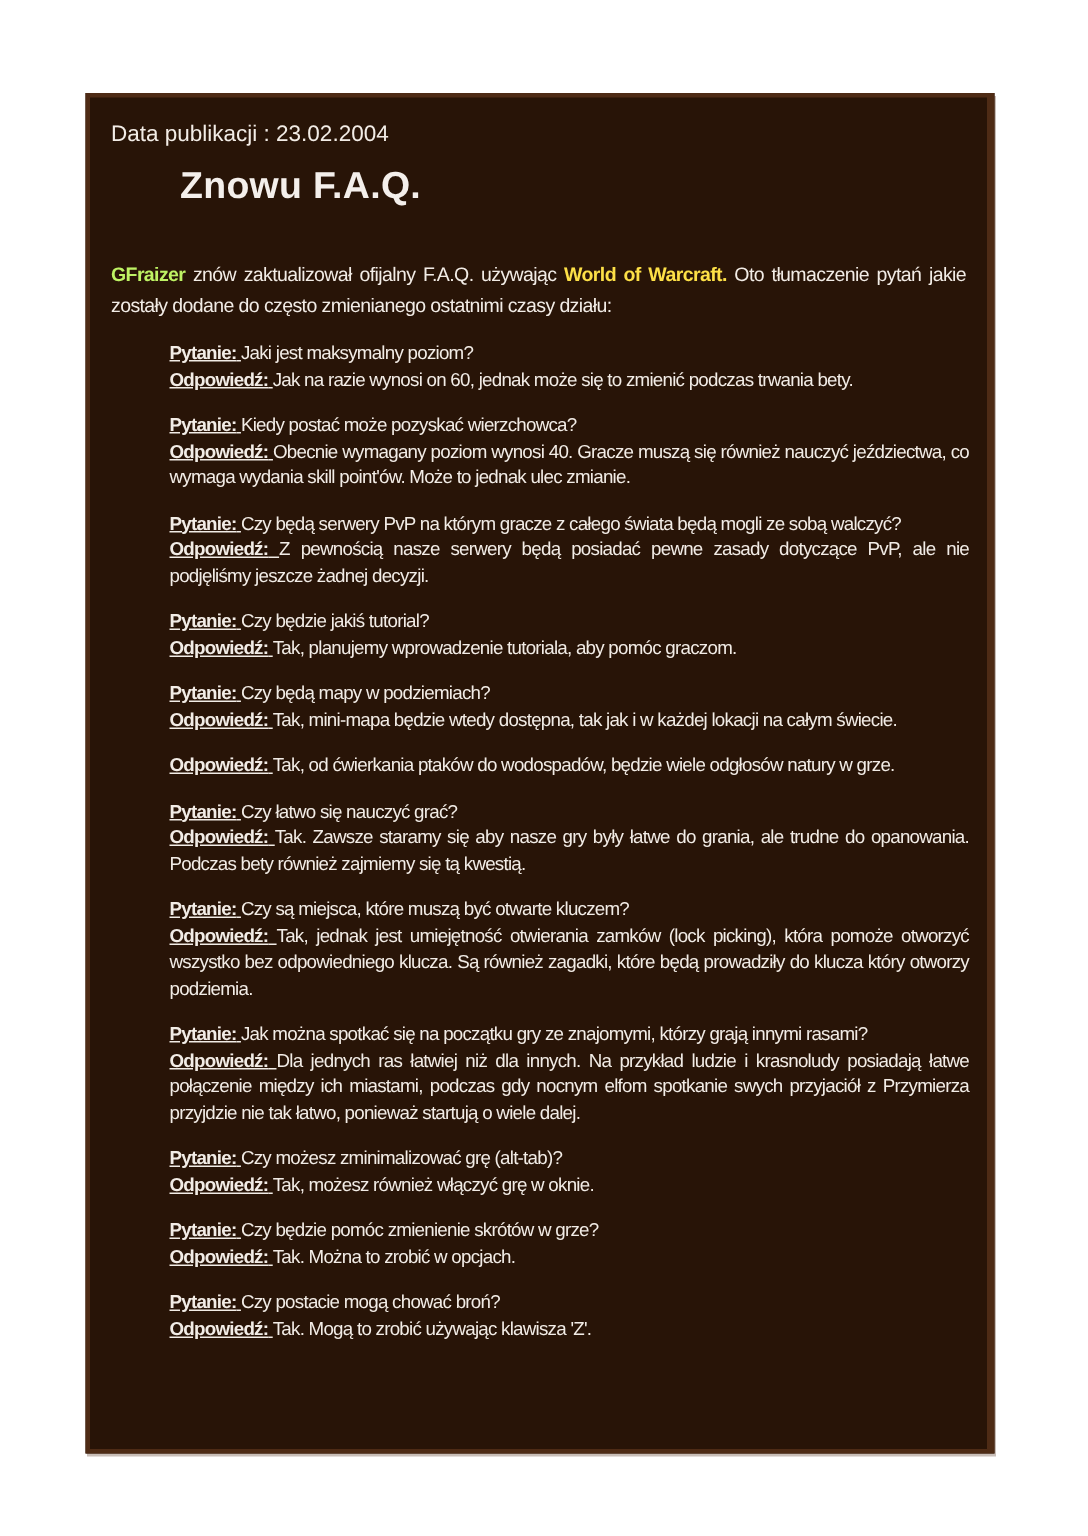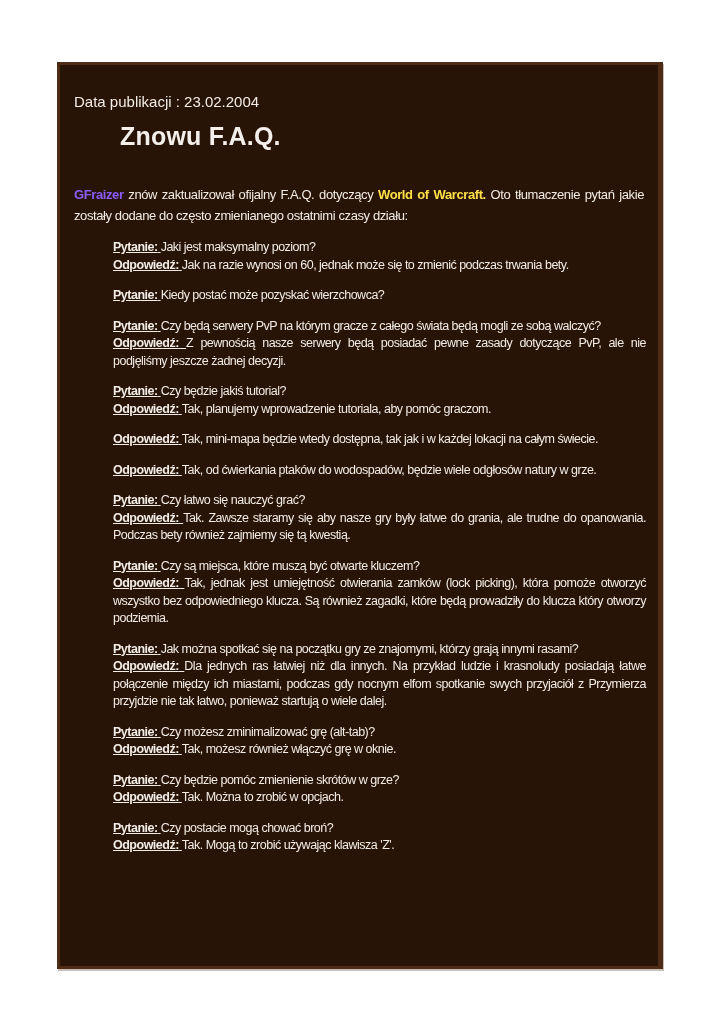--- a/index.html
+++ b/index.html
@@ -13,21 +13,21 @@
   .panel {
     position: absolute;
     left: 57px;
     top: 62px;
     width: 606px;
     height: 907px;
     background: #281407;
     border: 3px solid #4e2b15;
     border-right-width: 5px;
     box-shadow: 1px 2px 0 #c9beb8;
-    padding: 27px 14px 20px 14px;
+    padding: 15px 14px 20px 14px;
     overflow: hidden;
     color: #f2ece6;
   }
 
   .pub-date {
     font-size: 15px;
     line-height: 20px;
     color: #f2ece6;
   }
 
@@ -42,21 +42,21 @@
 
   .intro {
     margin-top: 32px;
     font-size: 13px;
     line-height: 21px;
     letter-spacing: -0.4px;
     text-align: justify;
   }
   .author {
     font-weight: 700;
-    color: #8b5cf6;
+    color: #bef264;
     cursor: pointer;
   }
   .wow-link {
     font-weight: 700;
     color: #fde047;
     cursor: pointer;
   }
 
   .qa-list {
     margin: 7px 0 0 39px;
@@ -73,44 +73,46 @@
   .qa-label::after { content: " "; }
 </style>
 </head>
 <body>
 
 <div class="panel">
   <div class="pub-date">Data publikacji : 23.02.2004</div>
 
   <h1 class="title">Znowu F.A.Q.</h1>
 
-  <p class="intro"><span class="author">GFraizer</span><span> znów zaktualizował ofijalny F.A.Q. dotyczący </span><span class="wow-link">World of Warcraft.</span><span> Oto tłumaczenie pytań jakie zostały dodane do często zmienianego ostatnimi czasy działu:</span></p>
+  <p class="intro"><span class="author">GFraizer</span><span> znów zaktualizował ofijalny F.A.Q. używając </span><span class="wow-link">World of Warcraft.</span><span> Oto tłumaczenie pytań jakie zostały dodane do często zmienianego ostatnimi czasy działu:</span></p>
 
   <div class="qa-list" id="qa-list">
   <div class="qa-block">
     <div class="qa-line"><b class="qa-label q-label">Pytanie:</b><span class="q-text">Jaki jest maksymalny poziom?</span></div>
     <div class="qa-line"><b class="qa-label a-label">Odpowiedź:</b><span class="a-text">Jak na razie wynosi on 60, jednak może się to zmienić podczas trwania bety.</span></div>
   </div>
 
   <div class="qa-block">
     <div class="qa-line"><b class="qa-label q-label">Pytanie:</b><span class="q-text">Kiedy postać może pozyskać wierzchowca?</span></div>
+    <div class="qa-line"><b class="qa-label a-label">Odpowiedź:</b><span class="a-text">Obecnie wymagany poziom wynosi 40. Gracze muszą się również nauczyć jeździectwa, co wymaga wydania skill point'ów. Może to jednak ulec zmianie.</span></div>
   </div>
 
   <div class="qa-block">
     <div class="qa-line"><b class="qa-label q-label">Pytanie:</b><span class="q-text">Czy będą serwery PvP na którym gracze z całego świata będą mogli ze sobą walczyć?</span></div>
     <div class="qa-line"><b class="qa-label a-label">Odpowiedź:</b><span class="a-text">Z pewnością nasze serwery będą posiadać pewne zasady dotyczące PvP, ale nie podjęliśmy jeszcze żadnej decyzji.</span></div>
   </div>
 
 
   <div class="qa-block">
     <div class="qa-line"><b class="qa-label q-label">Pytanie:</b><span class="q-text">Czy będzie jakiś tutorial?</span></div>
     <div class="qa-line"><b class="qa-label a-label">Odpowiedź:</b><span class="a-text">Tak, planujemy wprowadzenie tutoriala, aby pomóc graczom.</span></div>
   </div>
 
   <div class="qa-block">
+    <div class="qa-line"><b class="qa-label q-label">Pytanie:</b><span class="q-text">Czy będą mapy w podziemiach?</span></div>
     <div class="qa-line"><b class="qa-label a-label">Odpowiedź:</b><span class="a-text">Tak, mini-mapa będzie wtedy dostępna, tak jak i w każdej lokacji na całym świecie.</span></div>
   </div>
 
   <div class="qa-block">
     <div class="qa-line"><b class="qa-label a-label">Odpowiedź:</b><span class="a-text">Tak, od ćwierkania ptaków do wodospadów, będzie wiele odgłosów natury w grze.</span></div>
   </div>
 
   <div class="qa-block">
     <div class="qa-line"><b class="qa-label q-label">Pytanie:</b><span class="q-text">Czy łatwo się nauczyć grać?</span></div>
     <div class="qa-line"><b class="qa-label a-label">Odpowiedź:</b><span class="a-text">Tak. Zawsze staramy się aby nasze gry były łatwe do grania, ale trudne do opanowania. Podczas bety również zajmiemy się tą kwestią.</span></div>

